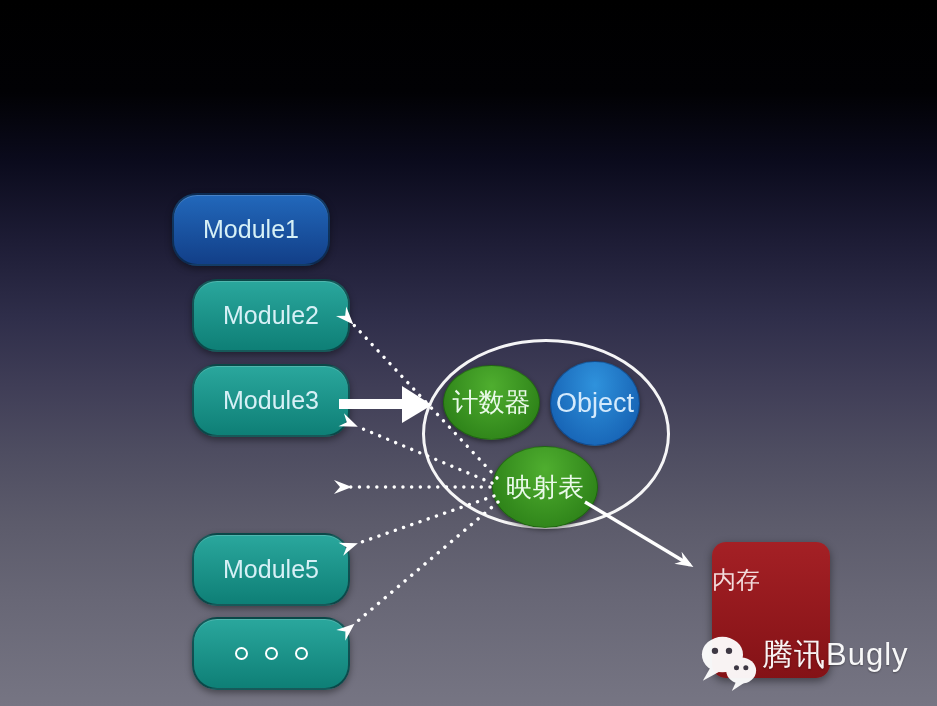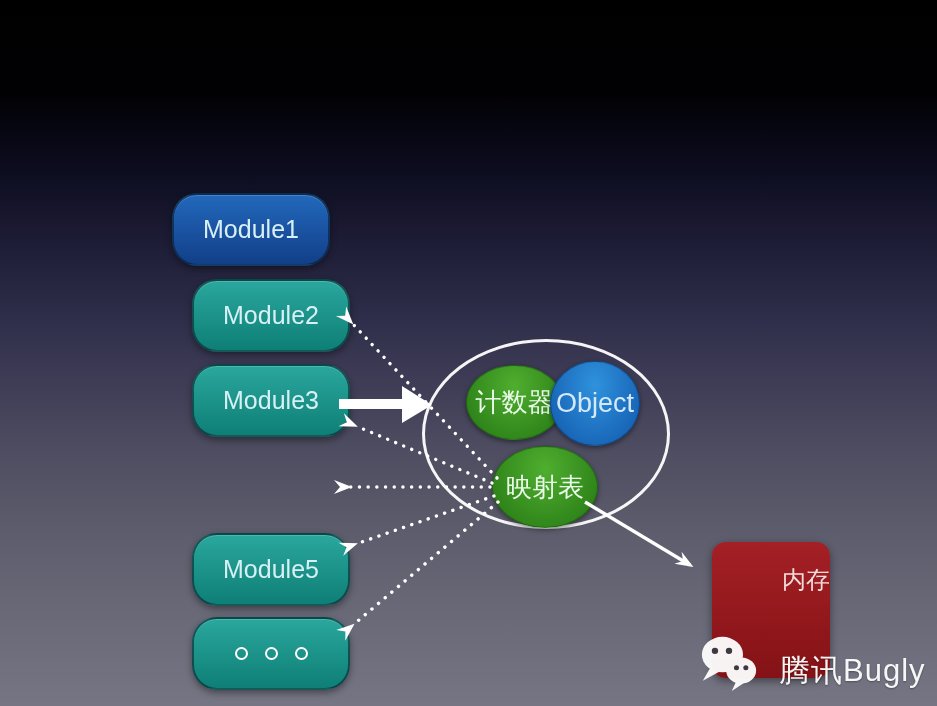--- a/index.html
+++ b/index.html
@@ -44,40 +44,40 @@
   .bubble{
     position:absolute;border-radius:50%;
     display:flex;align-items:center;justify-content:center;
     color:var(--cluster-text,#eafaea);
     box-shadow:0 2px 5px rgba(0,0,0,0.45);
     border:1px solid rgba(0,40,0,0.35);
     box-sizing:border-box;
   }
   .bubble.green{background:radial-gradient(ellipse at 50% 28%,var(--ellipse-green-top,#4fae2f),var(--ellipse-green-bottom,#2b7f17) 85%);}
   .bubble.blue{background:radial-gradient(ellipse at 50% 28%,var(--object-blue-top,#2f92dc),var(--object-blue-bottom,#1560b2) 85%);border-color:rgba(0,20,60,0.35);color:#d4eafc;}
-  .counter{left:466px;top:365px;width:97px;height:75px;font-size:26px;}
+  .counter{left:443px;top:365px;width:97px;height:75px;font-size:26px;}
   .object {left:550px;top:361px;width:90px;height:85px;font-size:27px;}
   .mapping{left:492px;top:446px;width:106px;height:82px;font-size:26px;}
   
   .resource{
     position:absolute;left:712px;top:542px;width:118px;height:136px;
     border-radius:14px;
     background:linear-gradient(180deg,var(--red-box-top,#a42025),var(--red-box-bottom,#841216));
     box-shadow:0 3px 8px rgba(0,0,0,0.45);
     color:var(--red-text,#f2dcdc);
-    text-align:right;
+    text-align:left;
   }
   .resource .mem{position:absolute;top:22px;left:0;width:100%;font-size:24px;}
   .resource .cpu{position:absolute;top:81px;left:0;width:100%;font-size:26px;}
   
   .arrows{position:absolute;left:0;top:0;pointer-events:none;}
   
   .watermark{
     position:absolute;left:699px;top:634px;
-    display:flex;align-items:flex-end;gap:20px;
+    display:flex;align-items:flex-start;gap:3px;
     color:var(--watermark-color,#ffffff);
     opacity:0.95;
   }
   .watermark .wm-text{font-size:31px;letter-spacing:1px;text-shadow:0 1px 2px rgba(0,0,0,0.35);white-space:nowrap;}
 </style>
 </head>
 <body>
 
 <div class="slide">
 

